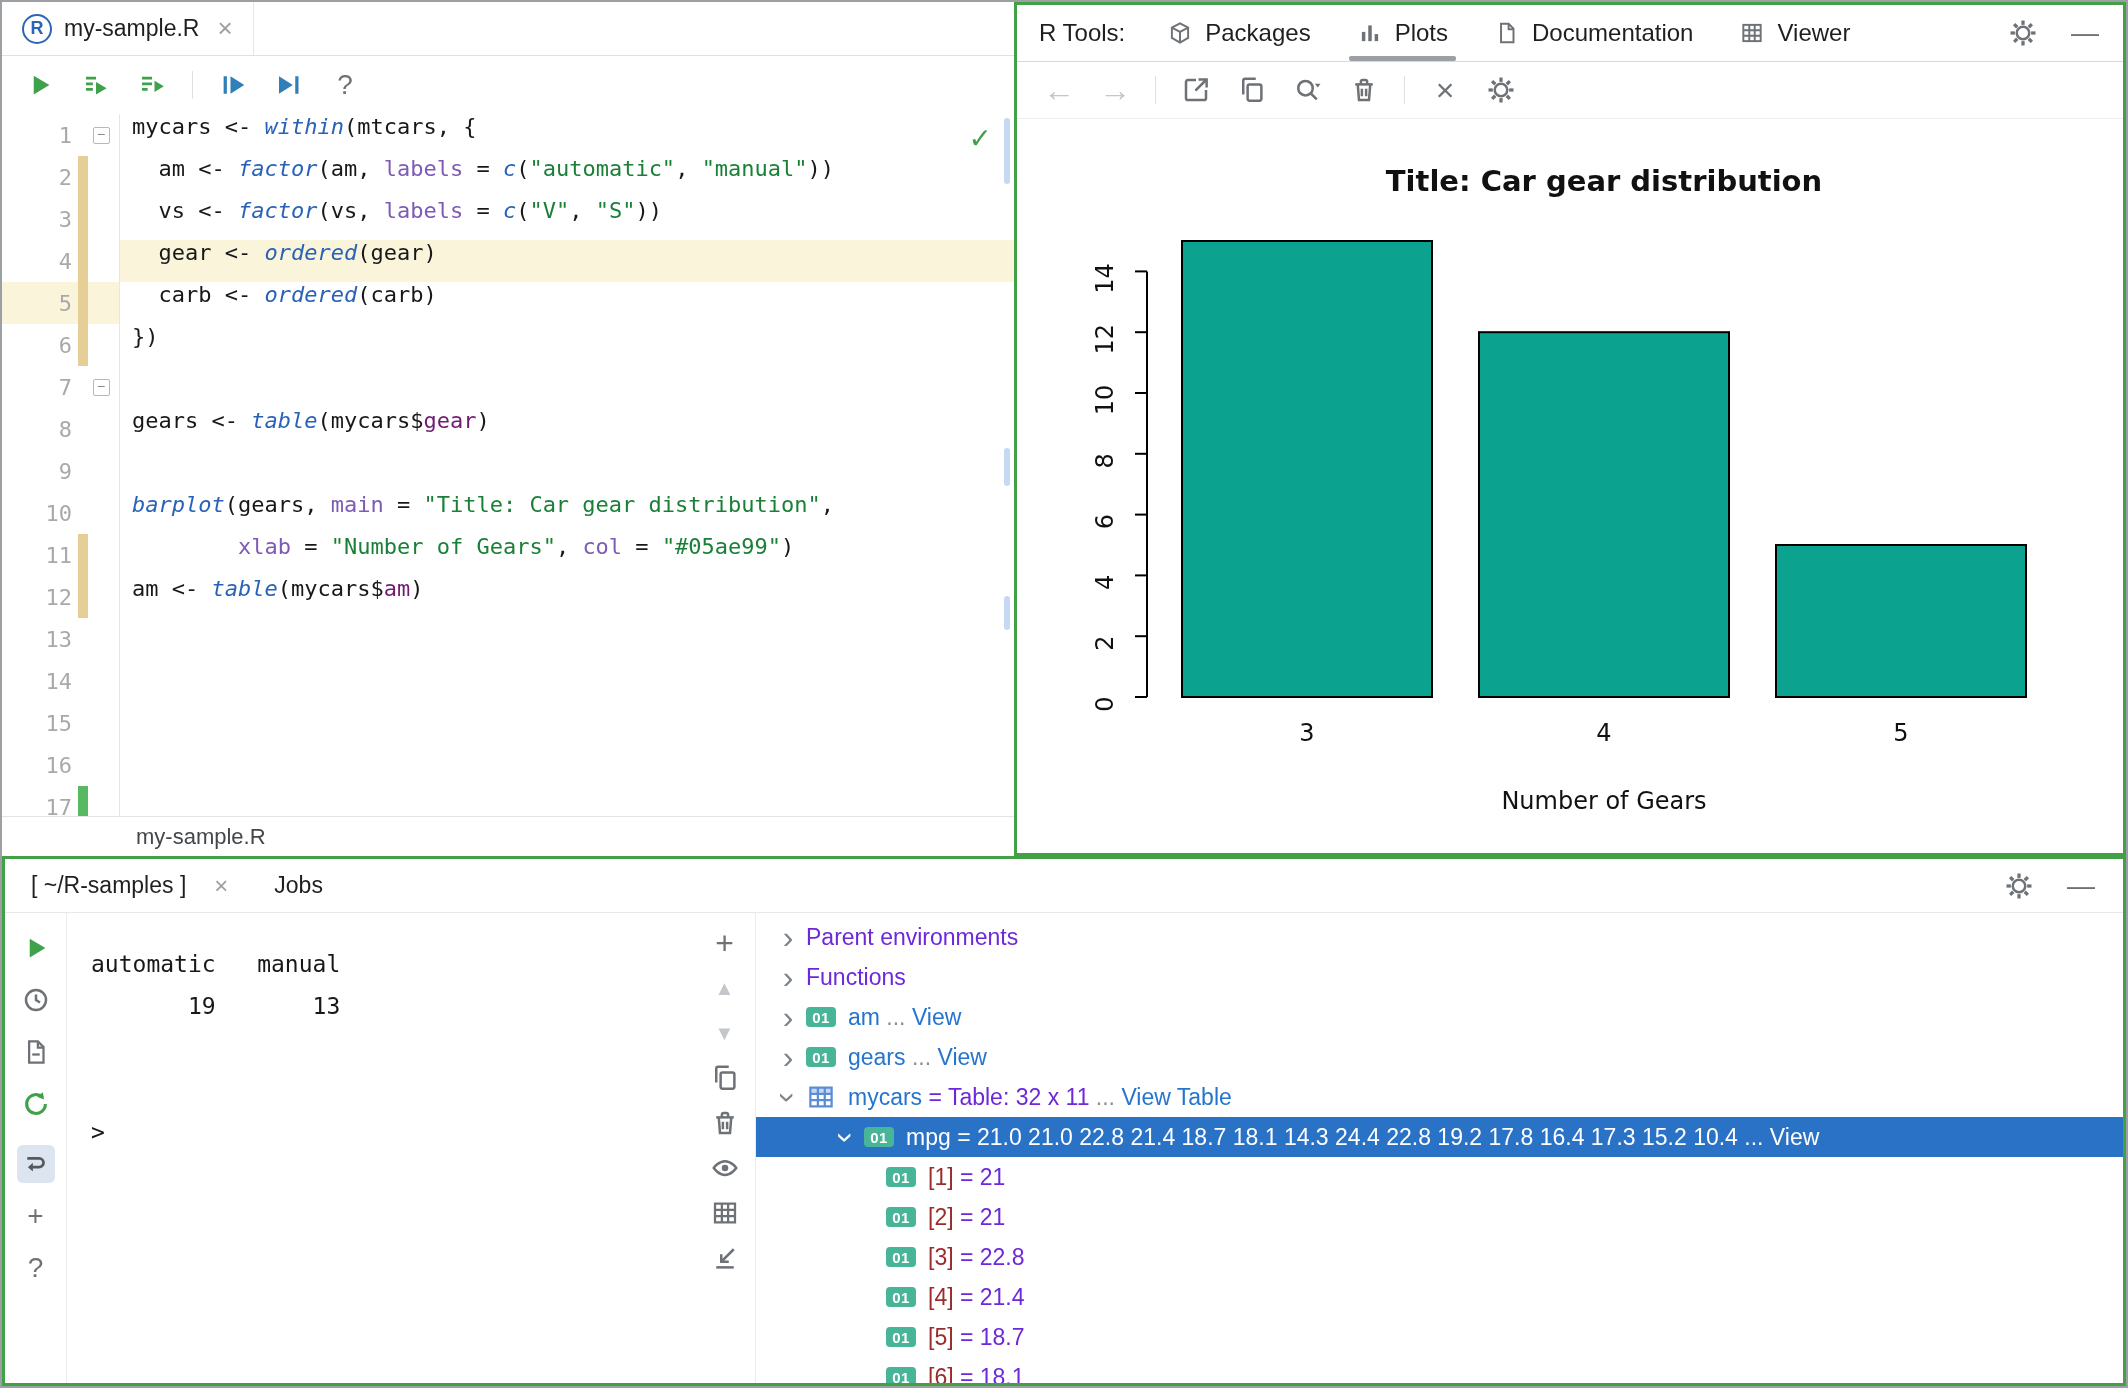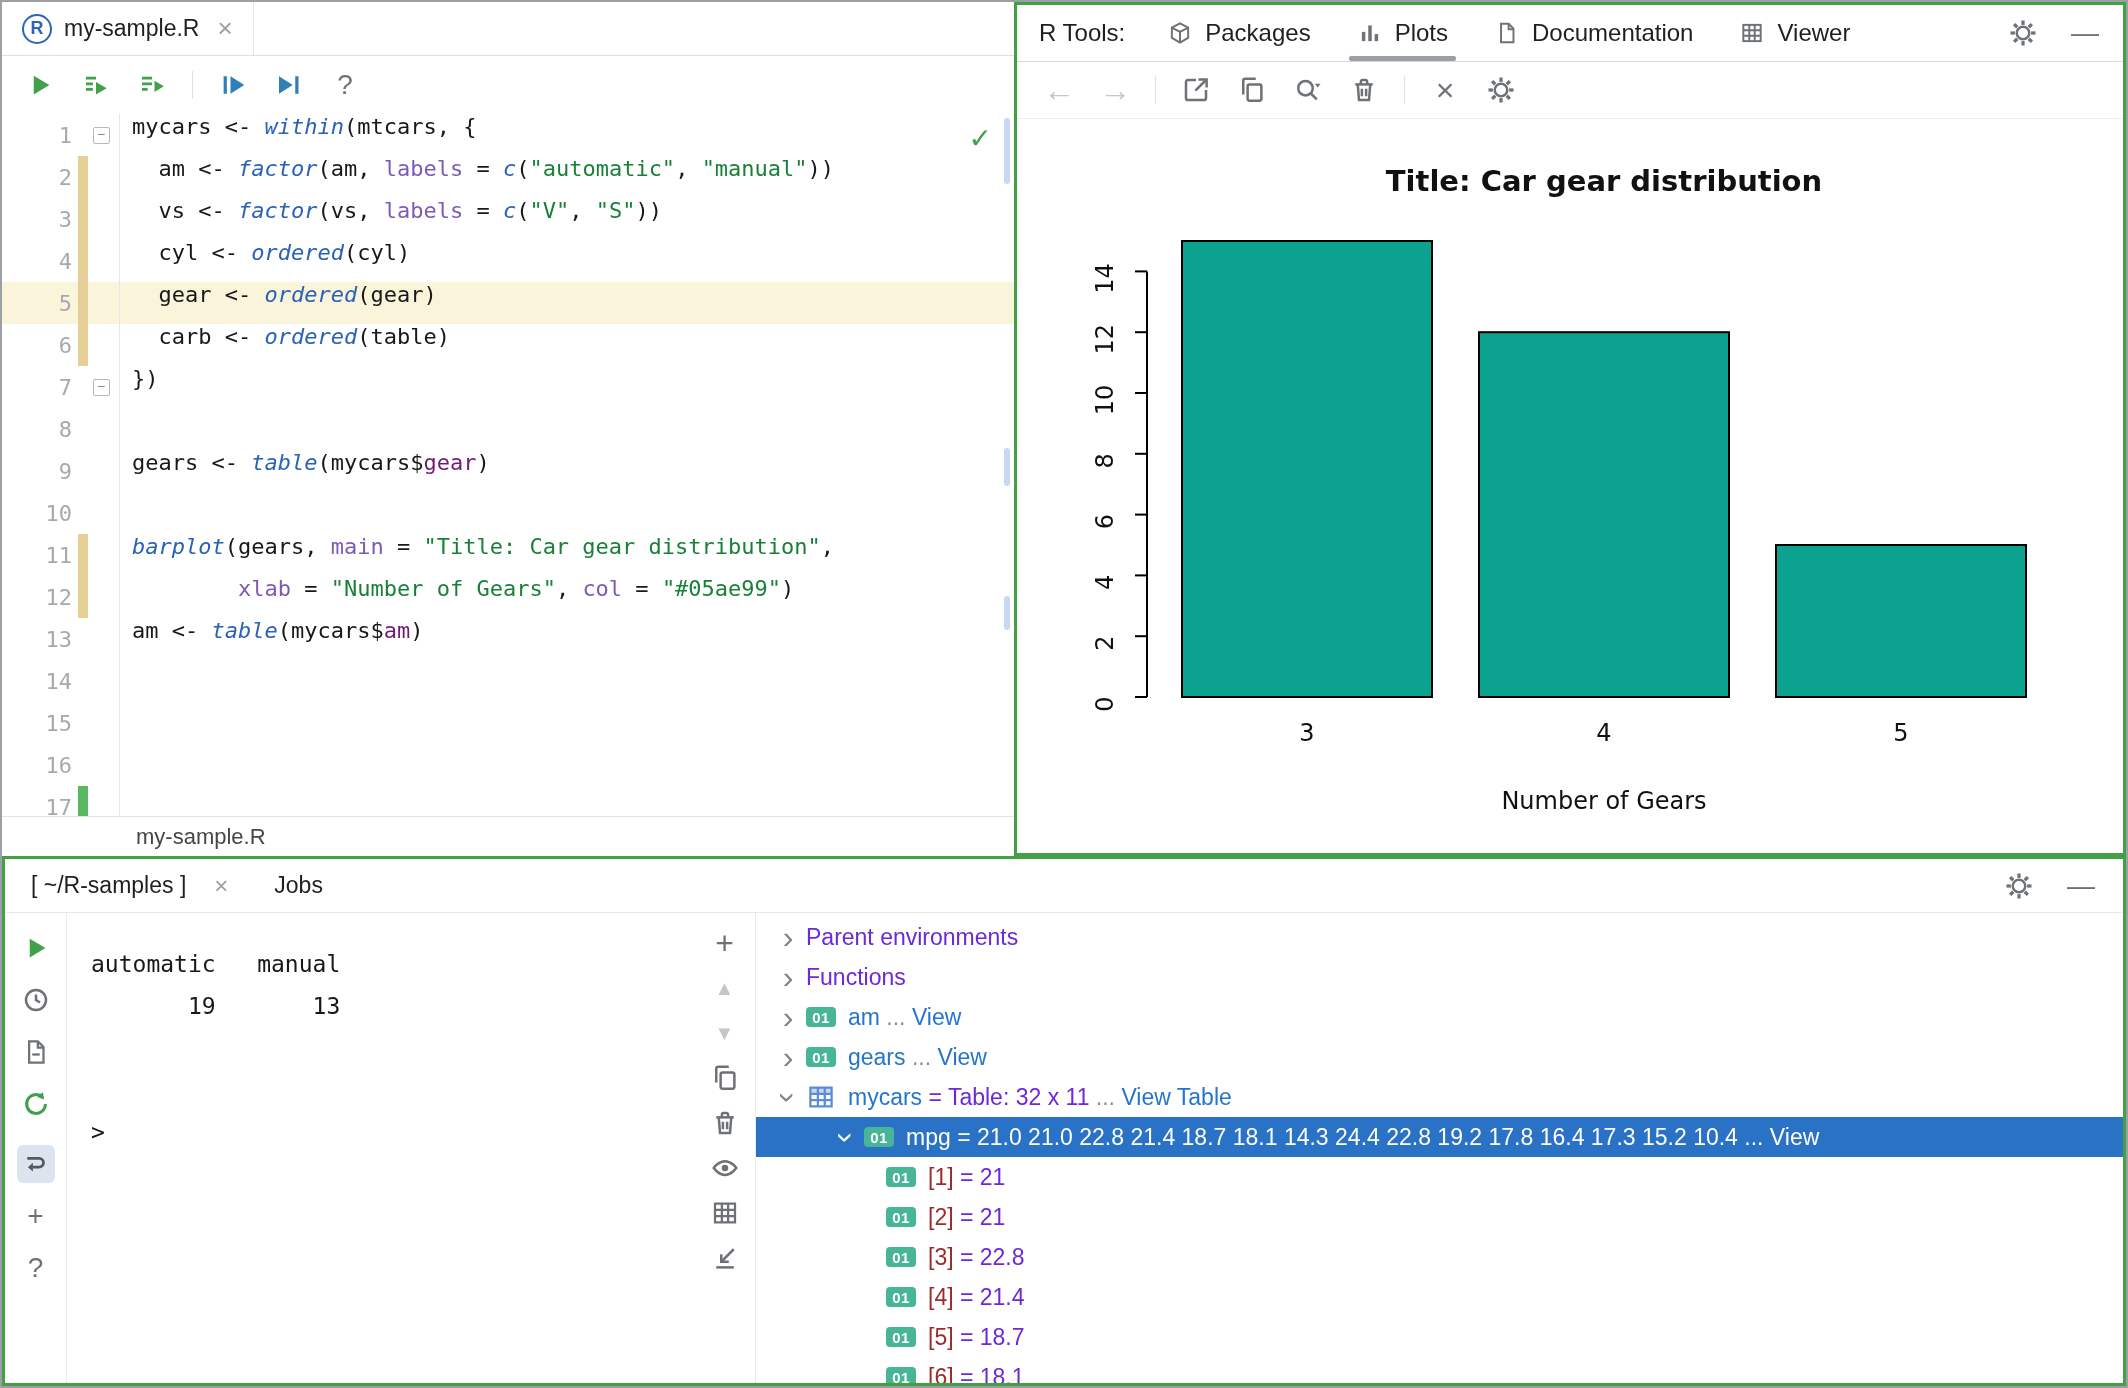--- a/index.html
+++ b/index.html
@@ -220,23 +220,22 @@
               <span class="lnum">17</span>
               <span class="gbar add"></span>
               <span class="gfold"></span>
             </div>
           </div>
         <div class="code-col">
           <div id="code-lines">
               <div class="code-row"><span class="c-p">mycars &lt;- </span><span class="c-fn">within</span><span class="c-p">(mtcars, {</span></div>
               <div class="code-row"><span class="c-p">  am &lt;- </span><span class="c-fn">factor</span><span class="c-p">(am, </span><span class="c-prm">labels</span><span class="c-p"> = </span><span class="c-fn">c</span><span class="c-p">(</span><span class="c-str">"automatic"</span><span class="c-p">, </span><span class="c-str">"manual"</span><span class="c-p">))</span></div>
               <div class="code-row"><span class="c-p">  vs &lt;- </span><span class="c-fn">factor</span><span class="c-p">(vs, </span><span class="c-prm">labels</span><span class="c-p"> = </span><span class="c-fn">c</span><span class="c-p">(</span><span class="c-str">"V"</span><span class="c-p">, </span><span class="c-str">"S"</span><span class="c-p">))</span></div>
-              <div class="code-row"><span class="c-p">  cyl &lt;- </span><span class="c-fn">ordered</span><span class="c-p">(cyl)</span></div>
               <div class="code-row cur"><span class="c-p">  gear &lt;- </span><span class="c-fn">ordered</span><span class="c-p">(gear)</span></div>
-              <div class="code-row"><span class="c-p">  carb &lt;- </span><span class="c-fn">ordered</span><span class="c-p">(table)</span></div>
+              <div class="code-row"><span class="c-p">  carb &lt;- </span><span class="c-fn">ordered</span><span class="c-p">(carb)</span></div>
               <div class="code-row"><span class="c-p">})</span></div>
               <div class="code-row"></div>
               <div class="code-row"><span class="c-p">gears &lt;- </span><span class="c-fn">table</span><span class="c-p">(mycars$</span><span class="c-fld">gear</span><span class="c-p">)</span></div>
               <div class="code-row"></div>
               <div class="code-row"><span class="c-fn">barplot</span><span class="c-p">(gears, </span><span class="c-prm">main</span><span class="c-p"> = </span><span class="c-str">"Title: Car gear distribution"</span><span class="c-p">,</span></div>
               <div class="code-row"><span class="c-p">        </span><span class="c-prm">xlab</span><span class="c-p"> = </span><span class="c-str">"Number of Gears"</span><span class="c-p">, </span><span class="c-prm">col</span><span class="c-p"> = </span><span class="c-str">"#05ae99"</span><span class="c-p">)</span></div>
               <div class="code-row"><span class="c-p">am &lt;- </span><span class="c-fn">table</span><span class="c-p">(mycars$</span><span class="c-fld">am</span><span class="c-p">)</span></div>
               <div class="code-row"></div>
               <div class="code-row"></div>
               <div class="code-row"></div>

